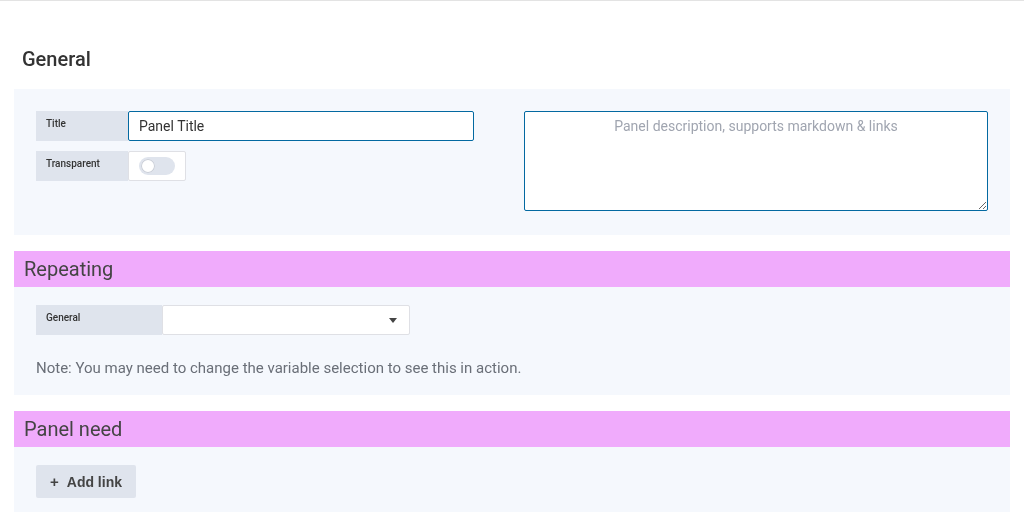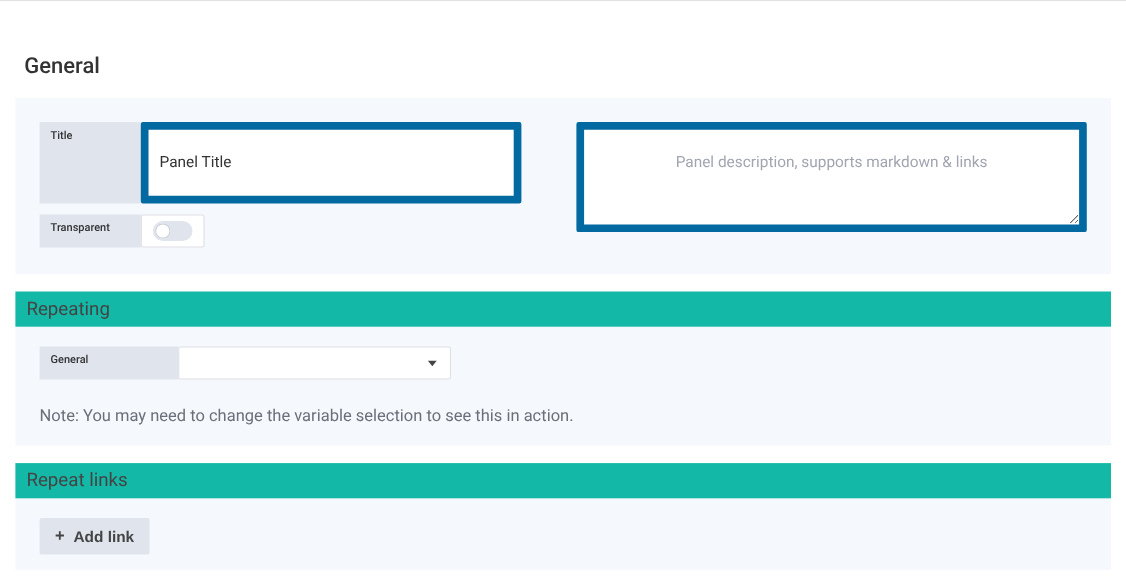--- a/index.html
+++ b/index.html
@@ -20,22 +20,22 @@
     color: #333;
     padding: 14px 22px 18px 22px;
     margin-top: 32px;
   }
   .section {
     background: #f5f8fd;
     margin: 0 14px 16px 14px;
     padding-bottom: 14px;
   }
   .section-header {
-    background: #14b8a6;
-    font-size: 17px;
+    background: #f0abfc;
+    font-size: 20px;
     color: #444;
     padding: 6px 10px;
     margin-bottom: 18px;
   }
   .section.no-header { padding-top: 22px; }
   .two-col {
     display: flex;
     gap: 24px;
     padding: 0 22px;
   }
@@ -51,23 +51,23 @@
     font-size: 10px;
     font-weight: 500;
     padding: 7px 10px;
     min-width: 92px;
     display: flex;
     align-items: flex-start;
   }
   .gf-wide-label { min-width: 126px; }
   .gf-input {
     flex: 1;
-    border: 7px solid #0369a1;
+    border: 1px solid #0369a1;
     border-radius: 2px;
-    padding: 22px 10px;
+    padding: 6px 10px;
     font-size: 14px;
     color: #333;
     font-family: inherit;
     outline: none;
     background: #fff;
   }
   .gf-input-narrow { max-width: 346px; }
   .gf-textarea {
     min-height: 100px;
     resize: both;
@@ -180,19 +180,19 @@
         <div class="gf-label gf-wide-label">General</div>
         <div class="gf-select">
           <span class="caret"></span>
         </div>
       </div>
     </div>
     <div class="note">Note: You may need to change the variable selection to see this in action.</div>
   </div>
 
   <div class="section">
-    <div class="section-header">Repeat links</div>
+    <div class="section-header">Panel need</div>
     <button class="btn">
       <span class="plus-icon">+</span>
       <span>Add link</span>
     </button>
   </div>
 </div>
 
 </body></html>

